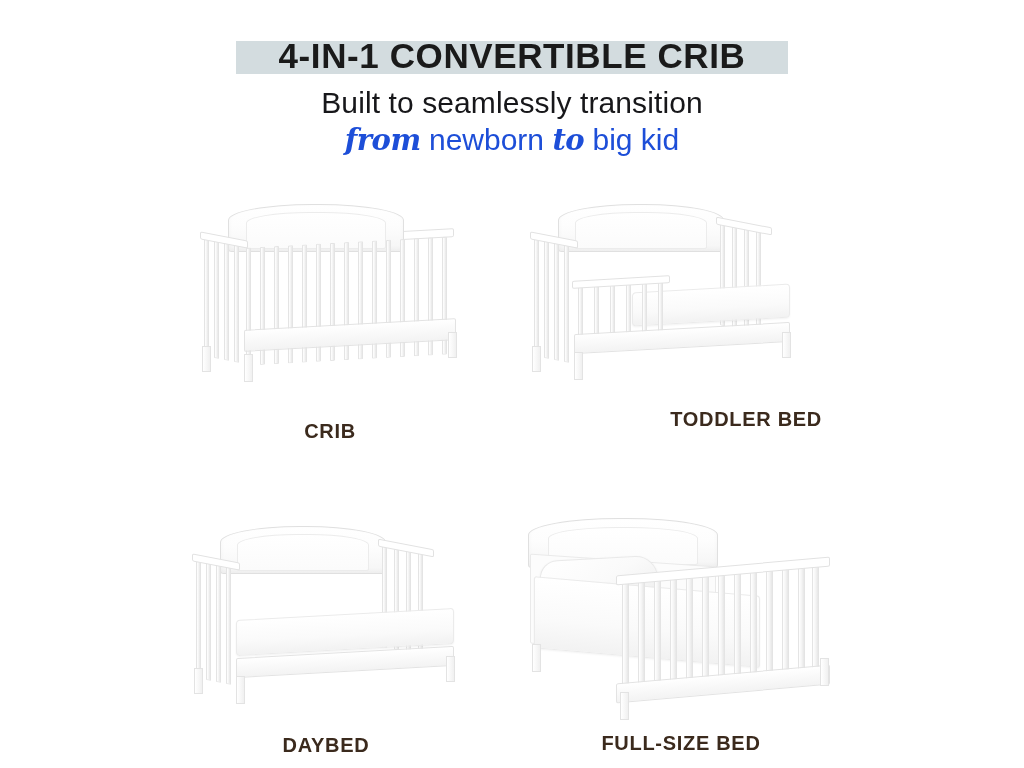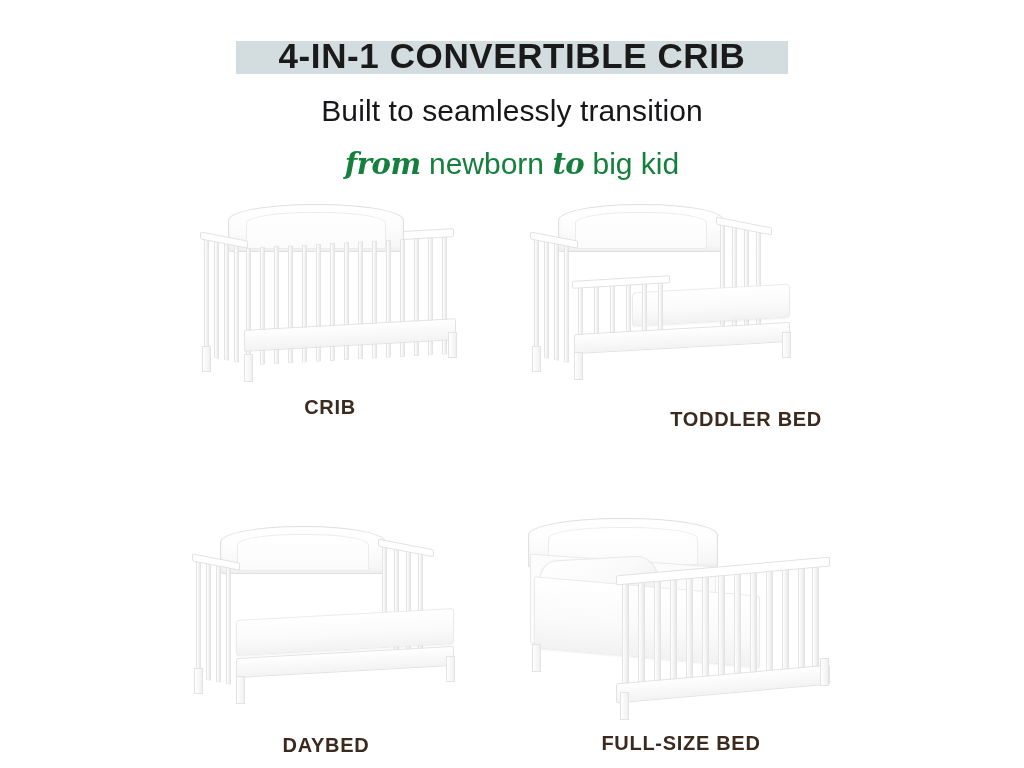--- a/index.html
+++ b/index.html
@@ -20,27 +20,27 @@
     width:552px; height:33px; background:#d3dcdf;
   }
   .title-text {
     position:relative;
     font-size:35px; font-weight:bold; letter-spacing:0.6px;
     color:#1a1a1a; line-height:52px;
     font-family:"Liberation Sans", sans-serif;
   }
 
   .sub1 {
-    margin-top:11px;
+    margin-top:3px;
     font-size:30px; color:#17171a; letter-spacing:0.1px;
     line-height:36px; font-weight:400;
   }
   .sub2 {
-    margin-top:16px;
-    font-size:30px; color:#15803d;
+    margin-top:0;
+    font-size:30px; color:#1d4ed8;
     line-height:38px; font-weight:400;
   }
   .script {
     font-family:"DejaVu Serif", serif;
     font-style:italic; font-weight:bold;
     font-size:29px; letter-spacing:-0.5px;
   }
 
   
   .grid { position:absolute; left:0; top:196px; width:1024px; }
@@ -163,21 +163,21 @@
               <div class="slat" style="left:184px;"></div>
             <div class="slat" style="left:198px;"></div>
           </div>
 
           <div class="rail" style="left:64px; top:128px; width:212px; height:22px; transform:skewY(-3.2deg);"></div>
 
           <div class="leg" style="left:22px; top:150px; height:26px;"></div>
           <div class="leg" style="left:64px; top:158px; height:28px;"></div>
           <div class="leg" style="left:268px; top:136px; height:26px;"></div>
         </div>
-        <div class="caption" style="top:200px;">CRIB</div>
+        <div class="caption" style="top:224px;">CRIB</div>
       </div>
 
       <div class="cell" style="left:512px; width:310px;">
         <div class="figure" style="left:0; top:0; width:310px; height:180px;">
 
           <div class="wood" style="left:60px; top:38px; width:96px; height:9px; border-radius:2px; transform:skewY(-3.2deg);"></div>
 
           <div class="headboard" style="left:46px; top:8px; width:166px; height:48px;">
             <div class="headboard-inner"></div>
           </div>

